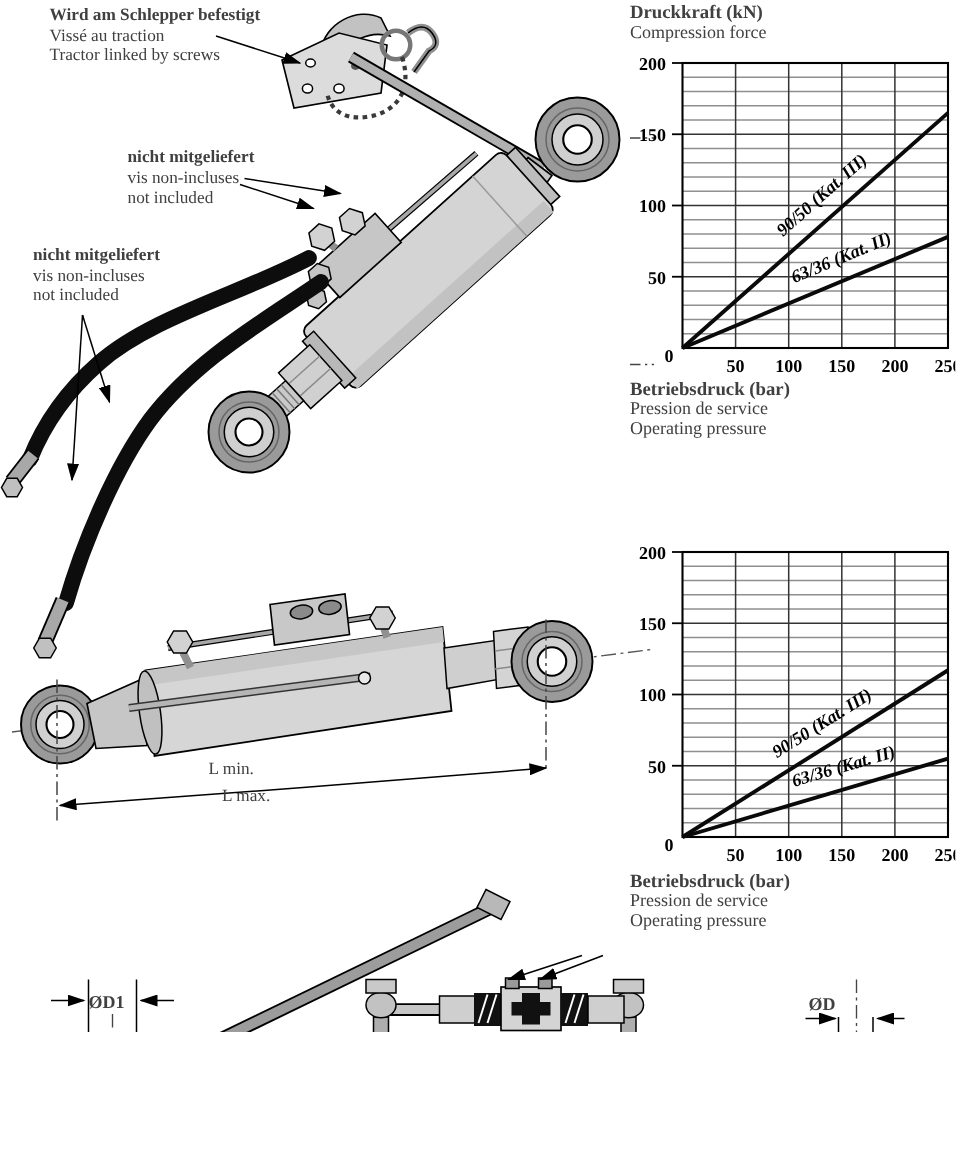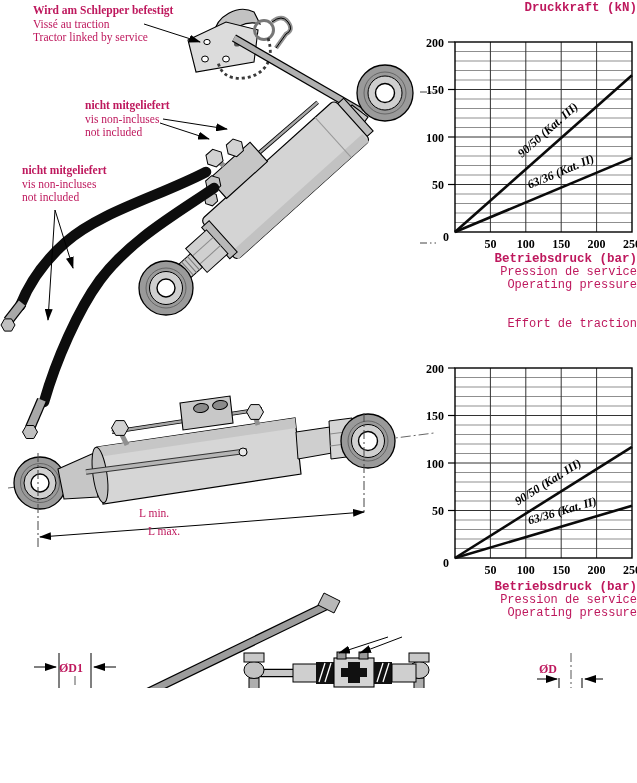--- a/index.html
+++ b/index.html
@@ -1,24 +1,24 @@
 <!DOCTYPE html>
 <html><head>
 <meta charset="utf-8">
 <style>
   html,body{margin:0;padding:0;background:#fff;}
   #page{position:relative;width:637px;height:688px;background:#fff;overflow:hidden;
-        font-family:"Liberation Serif","DejaVu Serif",serif;color:#be185d;}
+        font-family:"Liberation Serif","DejaVu Serif",serif;color:#404040;}
   svg{position:absolute;overflow:visible;}
   .lblblock{position:absolute;font-size:11.5px;line-height:13.5px;}
   .lblblock .b{font-weight:bold;}
   .dim{position:absolute;font-size:12px;font-weight:bold;text-align:center;}
   .rot{transform:rotate(-90deg);transform-origin:0 0;width:38px;}
   .chart{position:absolute;width:217px;}
-  .c-title{position:absolute;left:0;width:100%;text-align:right;font-size:12px;line-height:13px;font-family:Liberation Mono, monospace;}
+  .c-title{position:absolute;left:0;width:100%;text-align:left;font-size:12px;line-height:13px;}
   .c-title .t1{font-size:12.5px;font-weight:bold;}
   .tick{font-size:12px;font-weight:bold;font-family:"Liberation Serif","DejaVu Serif",serif;}
   .serieslbl{font-size:12px;font-weight:bold;font-style:italic;font-family:"Liberation Serif","DejaVu Serif",serif;}
   .gew{position:absolute;left:333px;top:604px;width:150px;text-align:center;font-size:11.5px;line-height:13px;}
   .lmm{position:absolute;width:100px;text-align:left;font-size:11.5px;}
 </style>
 </head>
 <body>
 
 <div id="page">
@@ -110,21 +110,21 @@
       <line x1="55" y1="210" x2="73" y2="268" marker-end="url(#m1)"></line>
       <line x1="55" y1="210" x2="48" y2="320" marker-end="url(#m1)"></line>
     </g>
     <line x1="420" y1="92" x2="436" y2="92" stroke="#444" stroke-dasharray="7 3 1.5 3"></line>
     <line x1="420" y1="243" x2="436" y2="243" stroke="#444" stroke-dasharray="7 3 1.5 3"></line>
   </svg>
 
   <div class="lblblock" style="left:33px;top:4px;width:160px">
     <div class="b">Wird am Schlepper befestigt</div>
     <div>Vissé au traction</div>
-    <div>Tractor linked by service</div>
+    <div>Tractor linked by screws</div>
   </div>
   <div class="lblblock" style="left:85px;top:99px;width:110px">
     <div class="b">nicht mitgeliefert</div>
     <div>vis non-incluses</div>
     <div>not included</div>
   </div>
   <div class="lblblock" style="left:22px;top:164px;width:110px">
     <div class="b">nicht mitgeliefert</div>
     <div>vis non-incluses</div>
     <div>not included</div>
@@ -309,20 +309,21 @@
   <div class="dim" style="left:51px;top:661px;width:40px">ØD1</div>
   <div class="dim rot" style="left:8px;top:744px">H1</div>
   <div class="dim" style="left:108px;top:759px;width:28px">d1</div>
   <div class="dim rot" style="left:391px;top:742px">d</div>
   <div class="dim" style="left:527px;top:662px;width:42px">ØD</div>
   <div class="dim rot" style="left:612px;top:744px">H</div>
 
   <div class="chart" style="left:420px;top:0;height:300px">
     <div class="c-title" style="top:2px">
       <div class="t1">Druckkraft (kN)</div>
+      <div>Compression force</div>
     </div>
     <svg class="plot" style="left:0;top:40px" width="217" height="212" viewBox="0 0 217 212">
         <line x1="35" y1="182.5" x2="212" y2="182.5" stroke="#8f8f8f" stroke-width="1"></line>
         <line x1="35" y1="173" x2="212" y2="173" stroke="#8f8f8f" stroke-width="1"></line>
         <line x1="35" y1="163.5" x2="212" y2="163.5" stroke="#8f8f8f" stroke-width="1"></line>
         <line x1="35" y1="154" x2="212" y2="154" stroke="#8f8f8f" stroke-width="1"></line>
         <line x1="35" y1="135" x2="212" y2="135" stroke="#8f8f8f" stroke-width="1"></line>
         <line x1="35" y1="125.5" x2="212" y2="125.5" stroke="#8f8f8f" stroke-width="1"></line>
         <line x1="35" y1="116" x2="212" y2="116" stroke="#8f8f8f" stroke-width="1"></line>
         <line x1="35" y1="106.5" x2="212" y2="106.5" stroke="#8f8f8f" stroke-width="1"></line>
@@ -363,21 +364,20 @@
       </svg>
     <div class="c-title" style="top:253px">
       <div class="t1">Betriebsdruck (bar)</div>
       <div>Pression de service</div>
       <div>Operating pressure</div>
     </div>
   </div>
 
   <div class="chart" style="left:420px;top:318px;height:310px">
     <div class="c-title" style="top:0">
-      <div>Effort de traction</div>
     </div>
     <svg class="plot" style="left:0;top:48px" width="217" height="212" viewBox="0 0 217 212">
         <line x1="35" y1="182.5" x2="212" y2="182.5" stroke="#8f8f8f" stroke-width="1"></line>
         <line x1="35" y1="173" x2="212" y2="173" stroke="#8f8f8f" stroke-width="1"></line>
         <line x1="35" y1="163.5" x2="212" y2="163.5" stroke="#8f8f8f" stroke-width="1"></line>
         <line x1="35" y1="154" x2="212" y2="154" stroke="#8f8f8f" stroke-width="1"></line>
         <line x1="35" y1="135" x2="212" y2="135" stroke="#8f8f8f" stroke-width="1"></line>
         <line x1="35" y1="125.5" x2="212" y2="125.5" stroke="#8f8f8f" stroke-width="1"></line>
         <line x1="35" y1="116" x2="212" y2="116" stroke="#8f8f8f" stroke-width="1"></line>
         <line x1="35" y1="106.5" x2="212" y2="106.5" stroke="#8f8f8f" stroke-width="1"></line>

